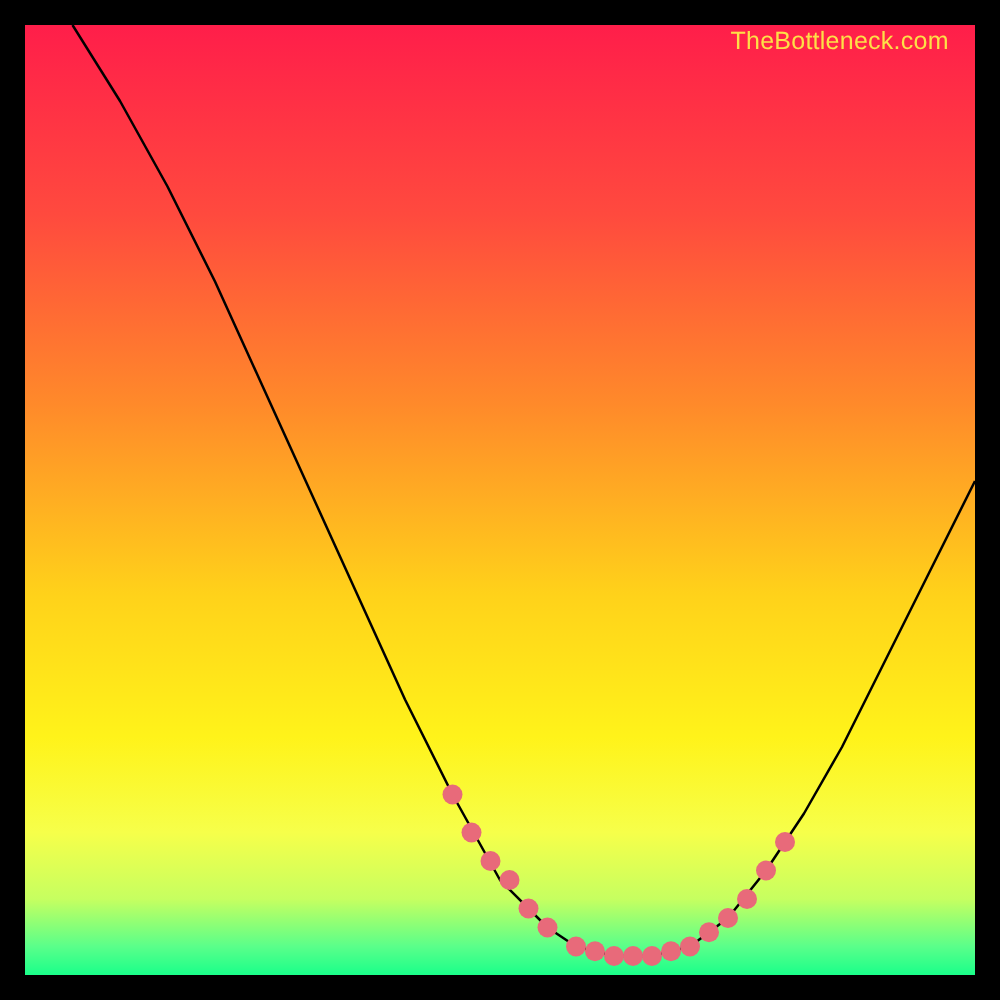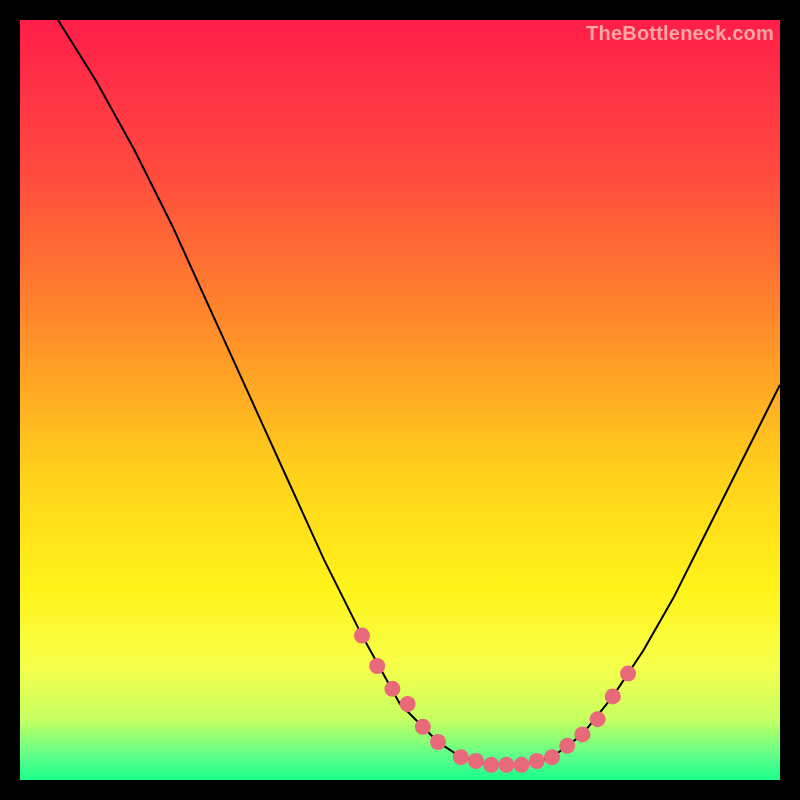--- a/index.html
+++ b/index.html
@@ -15,24 +15,24 @@
     position: absolute;
     left: 20px;
     top: 20px;
     width: 760px;
     height: 760px;
     background: #000;
   }
   .watermark {
     position: absolute;
     top: 2px;
-    right: 6px;
-    color: #fca5a5;
+    right: 21px;
+    color: #fde047;
     font-size: 20px;
-    font-weight: 700;
+    font-weight: 400;
     letter-spacing: 0.2px;
     z-index: 5;
   }
   svg {
     display: block;
   }
 </style>
 </head>
 <body>
 

